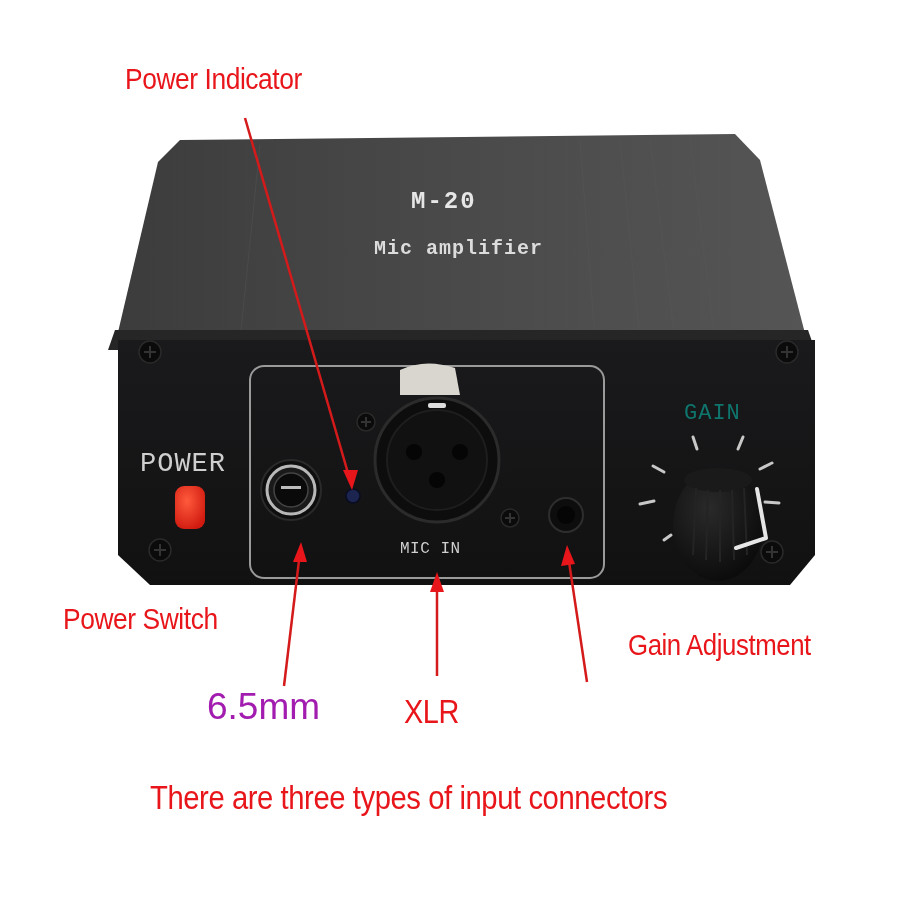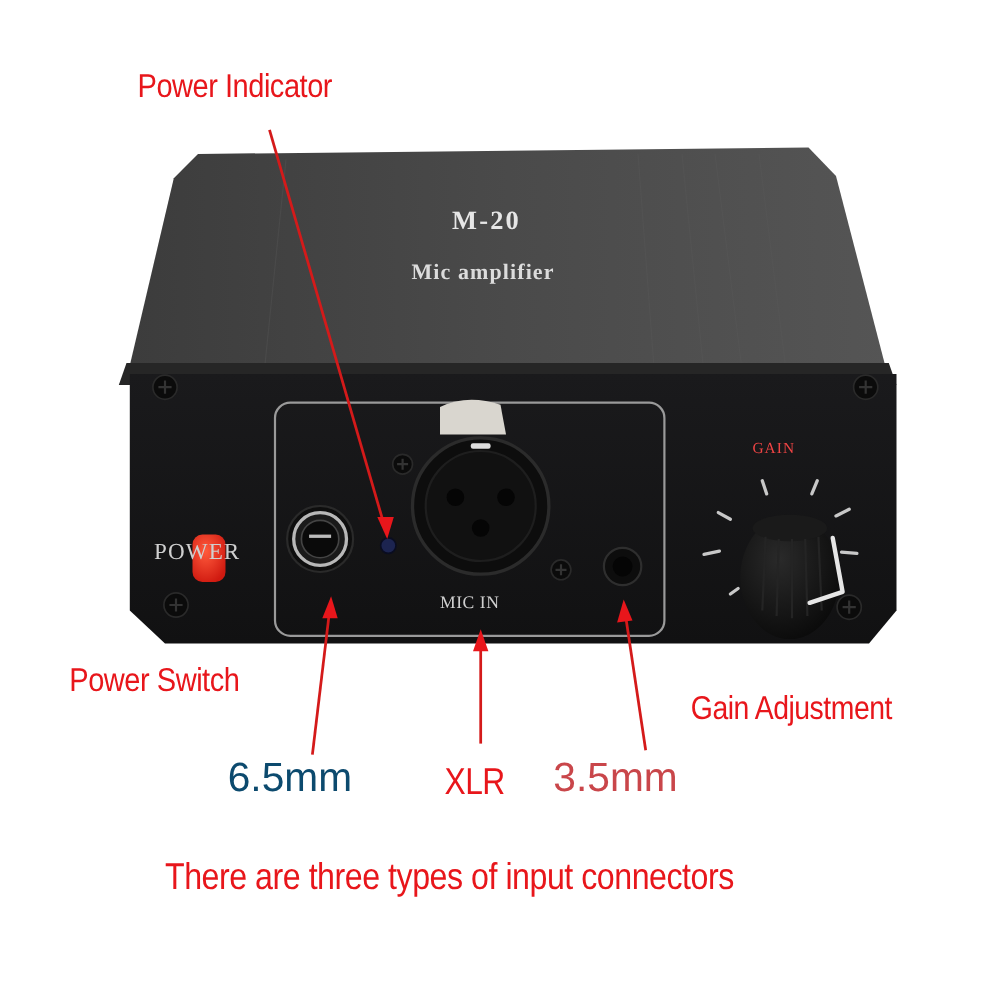--- a/index.html
+++ b/index.html
@@ -12,37 +12,37 @@
     .label {
       position: absolute;
       color: #e8161b;
       font-family: "Liberation Sans", sans-serif;
       white-space: nowrap;
       letter-spacing: -0.5px;
     }
     .lbl-power-indicator { left: 125px; top: 62px; font-size: 30px; transform: scaleX(0.88); transform-origin: left top; }
     .lbl-power-switch { left: 63px; top: 602px; font-size: 30px; transform: scaleX(0.88); transform-origin: left top; }
     .lbl-gain-adj { left: 628px; top: 628px; font-size: 30px; transform: scaleX(0.86); transform-origin: left top; }
-    .lbl-65 { left: 207px; top: 686px; font-size: 37px; color: #0c4a6e; letter-spacing: 0; }
+    .lbl-65 { left: 207px; top: 686px; font-size: 37px; color: #a21caf; letter-spacing: 0; }
     .lbl-xlr { left: 404px; top: 692px; font-size: 34px; transform: scaleX(0.85); transform-origin: left top; }
     .lbl-35 { left: 503px; top: 686px; font-size: 37px; color: #c9464a; letter-spacing: 0; }
     .lbl-caption { left: 150px; top: 778px; font-size: 34px; transform: scaleX(0.86); transform-origin: left top; }
 
     .silk {
       position: absolute;
       color: #d4d4d4;
-      font-family: Liberation Serif, serif;
+      font-family: Liberation Mono, monospace;
       white-space: nowrap;
       text-align: center;
     }
     .silk-model { left: 411px; top: 188px; font-size: 24px; font-weight: bold; letter-spacing: 2px; color: #e6e6e6; }
     .silk-sub { left: 374px; top: 237px; font-size: 20px; font-weight: bold; letter-spacing: 1px; color: #dcdcdc; }
-    .silk-power { left: 140px; top: 449px; font-size: 21px; letter-spacing: 1px; color: #cfcfcf; margin-top: 40px; }
+    .silk-power { left: 140px; top: 449px; font-size: 27px; letter-spacing: 1px; color: #cfcfcf; }
     .silk-micin { left: 400px; top: 540px; font-size: 16px; letter-spacing: 0.5px; color: #cfcfcf; }
-    .silk-gain { left: 684px; top: 401px; font-size: 14px; letter-spacing: 1px; color: #ef4444; }
+    .silk-gain { left: 684px; top: 401px; font-size: 22px; letter-spacing: 1px; color: #0f766e; }
   </style>
 </head>
 <body>
 
 <div class="stage">
 
   <svg class="device" viewBox="0 0 900 900">
     <defs>
       <linearGradient id="topGrad" x1="0" y1="0" x2="1" y2="0">
         <stop offset="0" stop-color="#3c3c3c"></stop>
@@ -173,15 +173,14 @@
   <div class="silk silk-sub">Mic amplifier</div>
   <div class="silk silk-power">POWER</div>
   <div class="silk silk-micin">MIC IN</div>
   <div class="silk silk-gain">GAIN</div>
 
   <div class="label lbl-power-indicator">Power Indicator</div>
   <div class="label lbl-power-switch">Power Switch</div>
   <div class="label lbl-gain-adj">Gain Adjustment</div>
   <div class="label lbl-65">6.5mm</div>
   <div class="label lbl-xlr">XLR</div>
-  <div class="label lbl-35">3.5mm</div>
   <div class="label lbl-caption">There are three types of input connectors</div>
 </div>
 
 </body></html>

